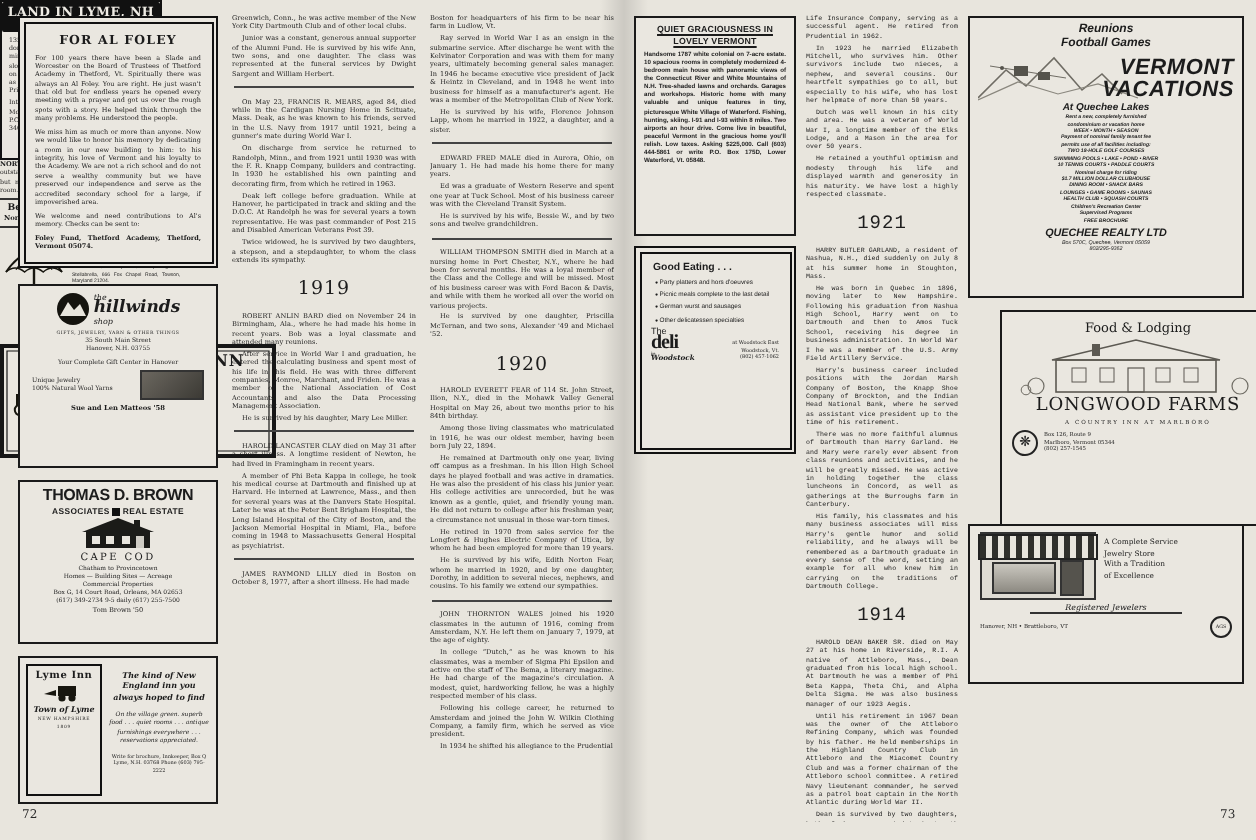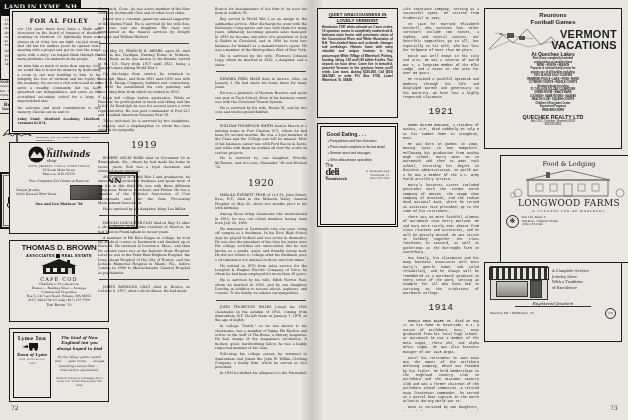--- a/index.html
+++ b/index.html
@@ -84,21 +84,21 @@
   #norwich .cls b{font-size:3.3px;}
   #norwich .agent{border-top:.6px solid #333;border-bottom:.6px solid #333;margin-top:2.5px;padding:1.5px 0;text-align:center;}
   #norwich .an{font-size:4.6px;font-weight:bold;}
   #norwich .al{font-size:3.4px;font-weight:bold;display:flex;justify-content:space-between;padding:0 2px;margin-top:.5px;}
   #stella{left:317px;top:354px;width:81px;height:58px;display:flex;gap:2px;}
   #stella .txt{flex:1;}
   #stella .hd{font-size:3.3px;font-weight:bold;margin-bottom:1px;}
   #stella .bd{font-size:2.5px;text-align:justify;line-height:1.35;}
   #stella .logo{font-size:5.6px;font-weight:bold;letter-spacing:.3px;margin-top:1.5px;}
   
-  #quechee{left:484px;top:8px;width:138px;height:141px;padding:3px 4px;text-align:center;font-family:"Liberation Sans",sans-serif;}
+  #quechee{left:484px;top:8px;width:138px;height:141px;padding:3px 4px;text-align:center;font-family:"Liberation Sans",sans-serif;font-style:italic;}
   #quechee .re{font-size:6px;font-weight:bold;line-height:1.1;}
   #quechee .vt{font-size:11px;font-weight:bold;letter-spacing:.3px;line-height:.95;text-align:right;margin-top:-22px;position:relative;}
   #quechee .ql{font-size:5px;font-weight:bold;margin-top:1px;}
   #quechee .ln{font-size:2.55px;font-weight:bold;line-height:1.35;}
   #quechee .realty{font-size:5.4px;font-weight:bold;margin-top:1.5px;}
   #quechee .adr{font-size:2.7px;line-height:1.3;}
   #longwood{left:500px;top:155px;width:138px;height:108px;padding:3px 5px;text-align:center;}
   #longwood .fl{font-size:6.5px;margin-top:1px;}
   #longwood .nm{font-size:9px;letter-spacing:.4px;line-height:1;margin-top:1px;}
   #longwood .sub{font-size:2.8px;letter-spacing:1px;margin-top:1px;}
@@ -216,21 +216,21 @@
     <div class="txt">
       <div class="hd">The kind of New England inn you always hoped to find</div>
       <div class="bd">On the village green. superb food . . . quiet rooms . . . antique furnishings everywhere . . . reservations appreciated.</div>
       <div class="ct">
         <div>Write for brochure, Innkeeper, Box Q</div>
         <div>Lyme, N.H. 03768    Phone (603) 795-2222</div>
       </div>
     </div>
   </div>
 
-  <div class="tcol" style="left:98px;width:92px;">
+  <div class="tcol" style="left:116px;width:92px;">
       <div class="pc">Greenwich, Conn., he was active member of the New York City Dartmouth Club and of other local clubs.</div>
       <div class="p">Junior was a constant, generous annual supporter of the Alumni Fund. He is survived by his wife Ann, two sons, and one daughter. The class was represented at the funeral services by Dwight Sargent and William Herbert.</div>
       <div class="hr"></div>
       <div class="p">On May 23, FRANCIS R. MEARS, aged 84, died while in the Cardigan Nursing Home in Scituate, Mass. Deak, as he was known to his friends, served in the U.S. Navy from 1917 until 1921, being a gunner's mate during World War I.</div>
       <div class="p">On discharge from service he returned to Randolph, Minn., and from 1921 until 1930 was with the F. R. Knapp Company, builders and contracting. In 1930 he established his own painting and decorating firm, from which he retired in 1963.</div>
       <div class="p">Deak left college before graduation. While at Hanover, he participated in track and skiing and the D.O.C. At Randolph he was for several years a town representative. He was past commander of Post 215 and Disabled American Veterans Post 39.</div>
       <div class="p">Twice widowed, he is survived by two daughters, a stepson, and a stepdaughter, to whom the class extends its sympathy.</div>
       <div class="yr">1919</div>
       <div class="p">ROBERT ANLIN BARD died on November 24 in Birmingham, Ala., where he had made his home in recent years. Bob was a loyal classmate and attended many reunions.</div>
       <div class="p">After service in World War I and graduation, he entered the calculating business and spent most of his life in this field. He was with three different companies, Monroe, Marchant, and Friden. He was a member of the National Association of Cost Accountants and also the Data Processing Management Association.</div>

